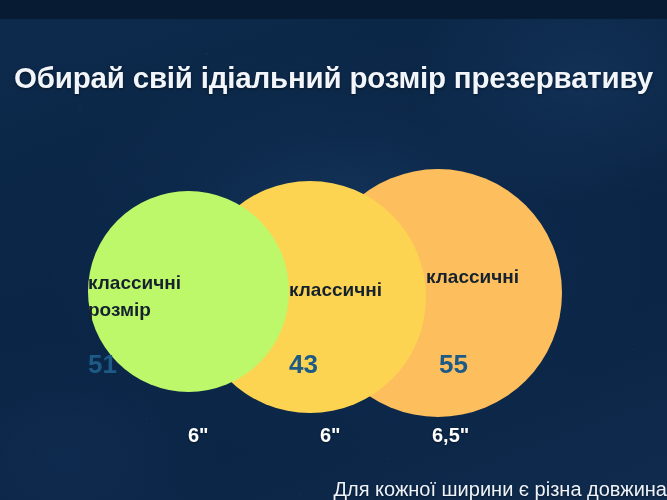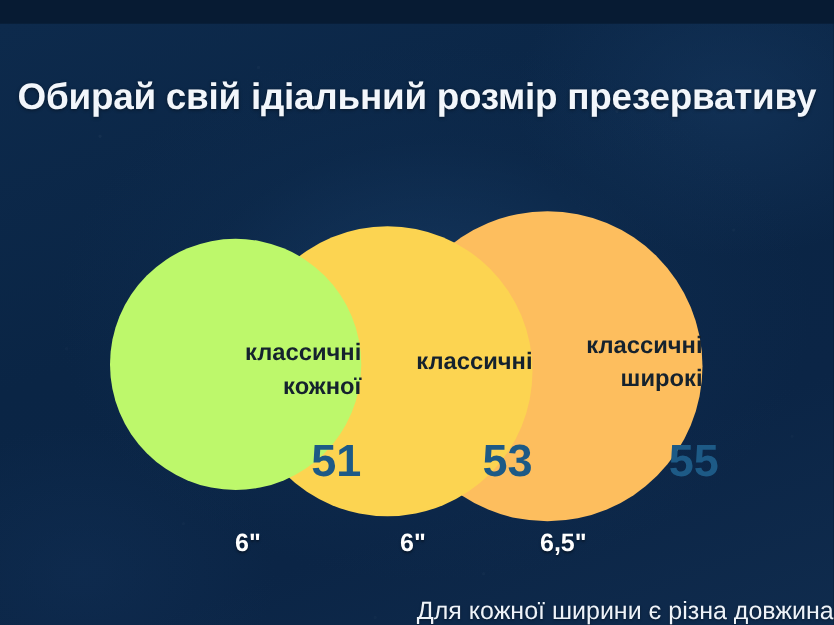--- a/index.html
+++ b/index.html
@@ -51,35 +51,35 @@
     text-shadow: 0 1px 3px rgba(0,0,0,0.45);
   }
   .circle {
     position: absolute;
     border-radius: 50%;
   }
   .circle-label {
     position: absolute;
     left: 0;
     right: 0;
-    text-align: right;
+    text-align: left;
     color: #15222e;
     font-weight: 700;
     font-size: 19px;
     line-height: 1.42;
     white-space: nowrap;
   }
   .circle-value {
     position: absolute;
     left: 0;
     right: 0;
-    text-align: right;
+    text-align: left;
     color: #1d5a86;
     font-weight: 700;
-    font-size: 36px;
+    font-size: 26px;
     line-height: 1;
   }
   .size-label {
     position: absolute;
     color: #ffffff;
     font-weight: 700;
     font-size: 20px;
     white-space: nowrap;
     text-shadow: 0 1px 2px rgba(0,0,0,0.4);
   }
@@ -106,32 +106,31 @@
   <h1 id="title">Обирай свій ідіальний розмір презервативу</h1>
 
   <div class="circle" style="left:314px; top:150px; width:248px; height:248px; background:#fdbe5e;"></div>
 
   <div class="circle" style="left:194px; top:162px; width:232px; height:232px; background:#fcd451;"></div>
 
   <div class="circle" style="left:88px; top:172px; width:201px; height:201px; background:#bdf86b;"></div>
 
   <div class="circle-label" style="top:251px; left:88px; width:201px;">
     <span>классичні</span><br>
-    <span>кожної</span>
+    <span>розмір</span>
   </div>
   <div class="circle-value" style="top:332px; left:88px; width:201px;">51</div>
 
   <div class="circle-label" style="top:258px; left:289px; width:137px;">
     <span>классичні</span>
   </div>
-  <div class="circle-value" style="top:332px; left:289px; width:137px;">53</div>
+  <div class="circle-value" style="top:332px; left:289px; width:137px;">43</div>
 
   <div class="circle-label" style="top:245px; left:426px; width:136px;">
     <span>классичні</span><br>
-    <span>широкі</span>
   </div>
   <div class="circle-value" style="top:332px; left:439px; width:136px;">55</div>
 
   <div class="size-label" style="left:188px; top:405px;">6"</div>
 
   <div class="size-label" style="left:320px; top:405px;">6"</div>
 
   <div class="size-label" style="left:432px; top:405px;">6,5"</div>
 
   <div id="caption">Для кожної ширини є різна довжина</div>

